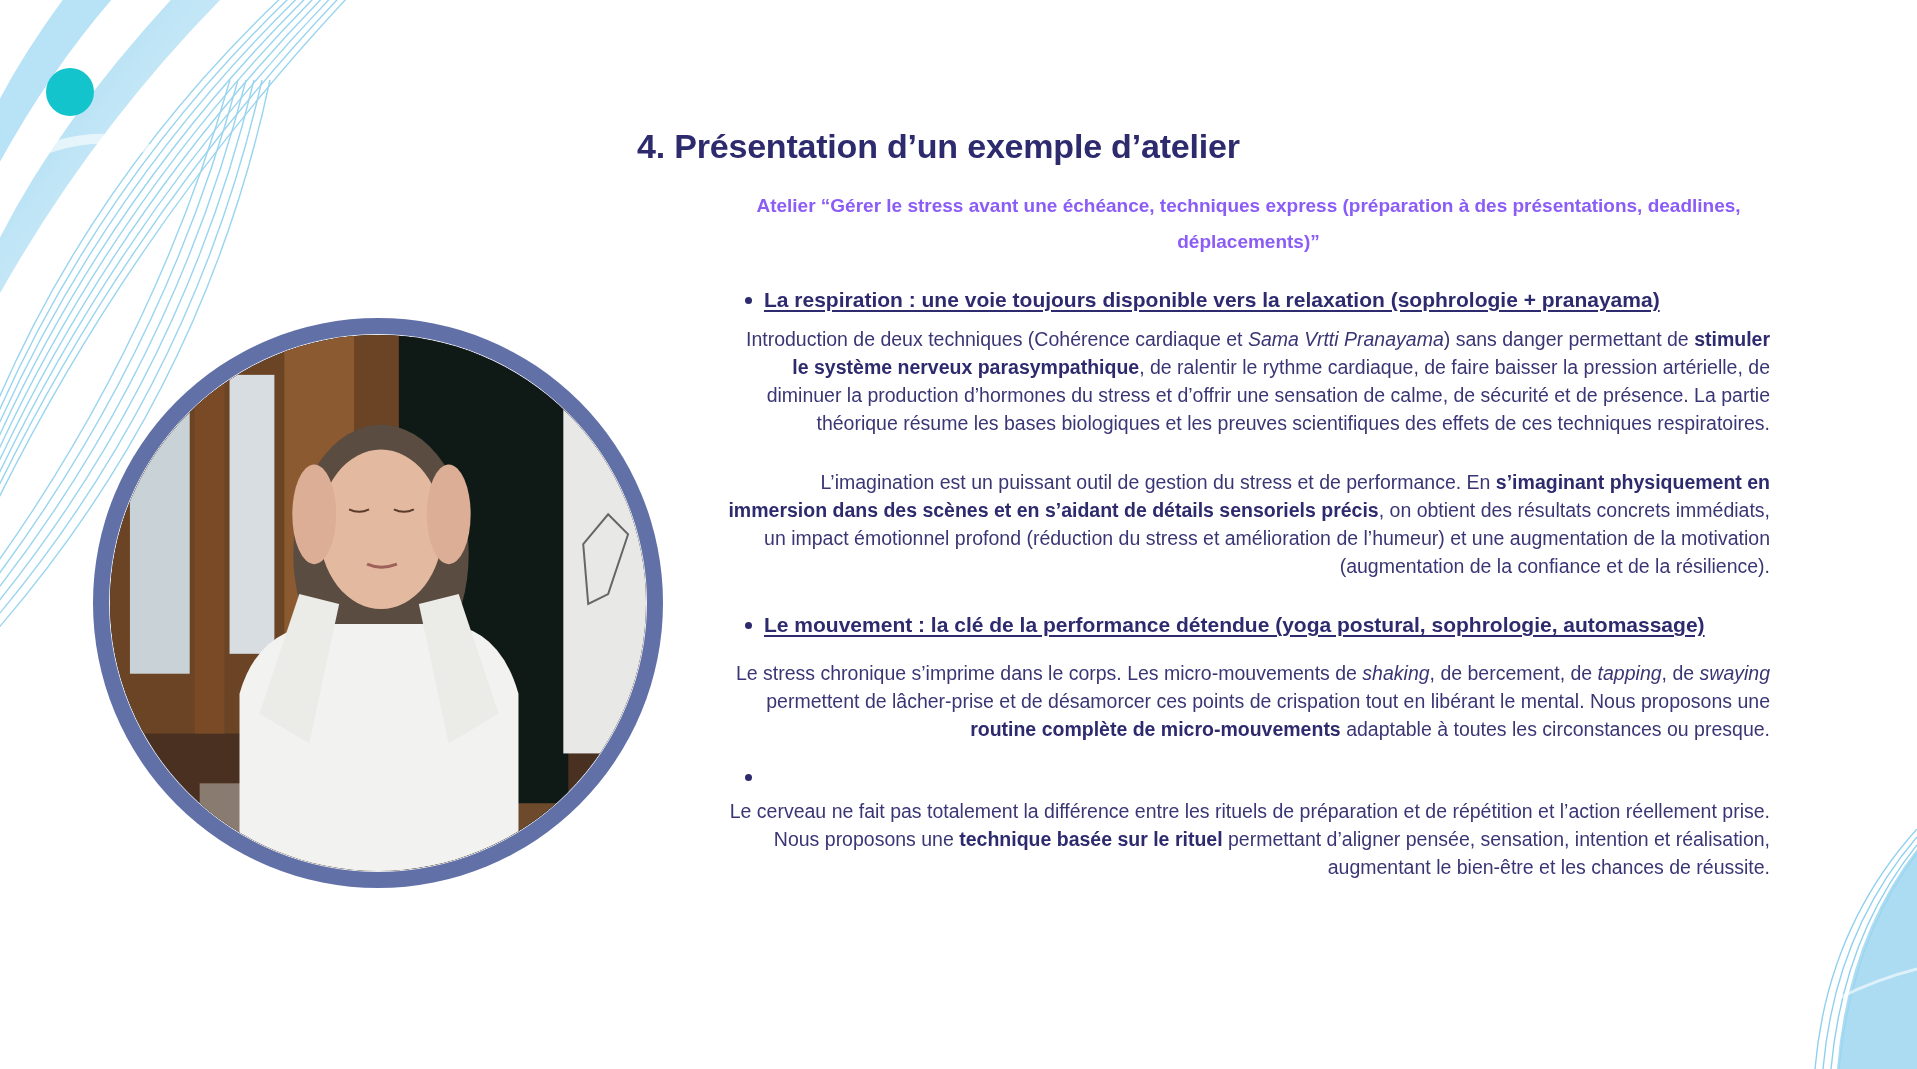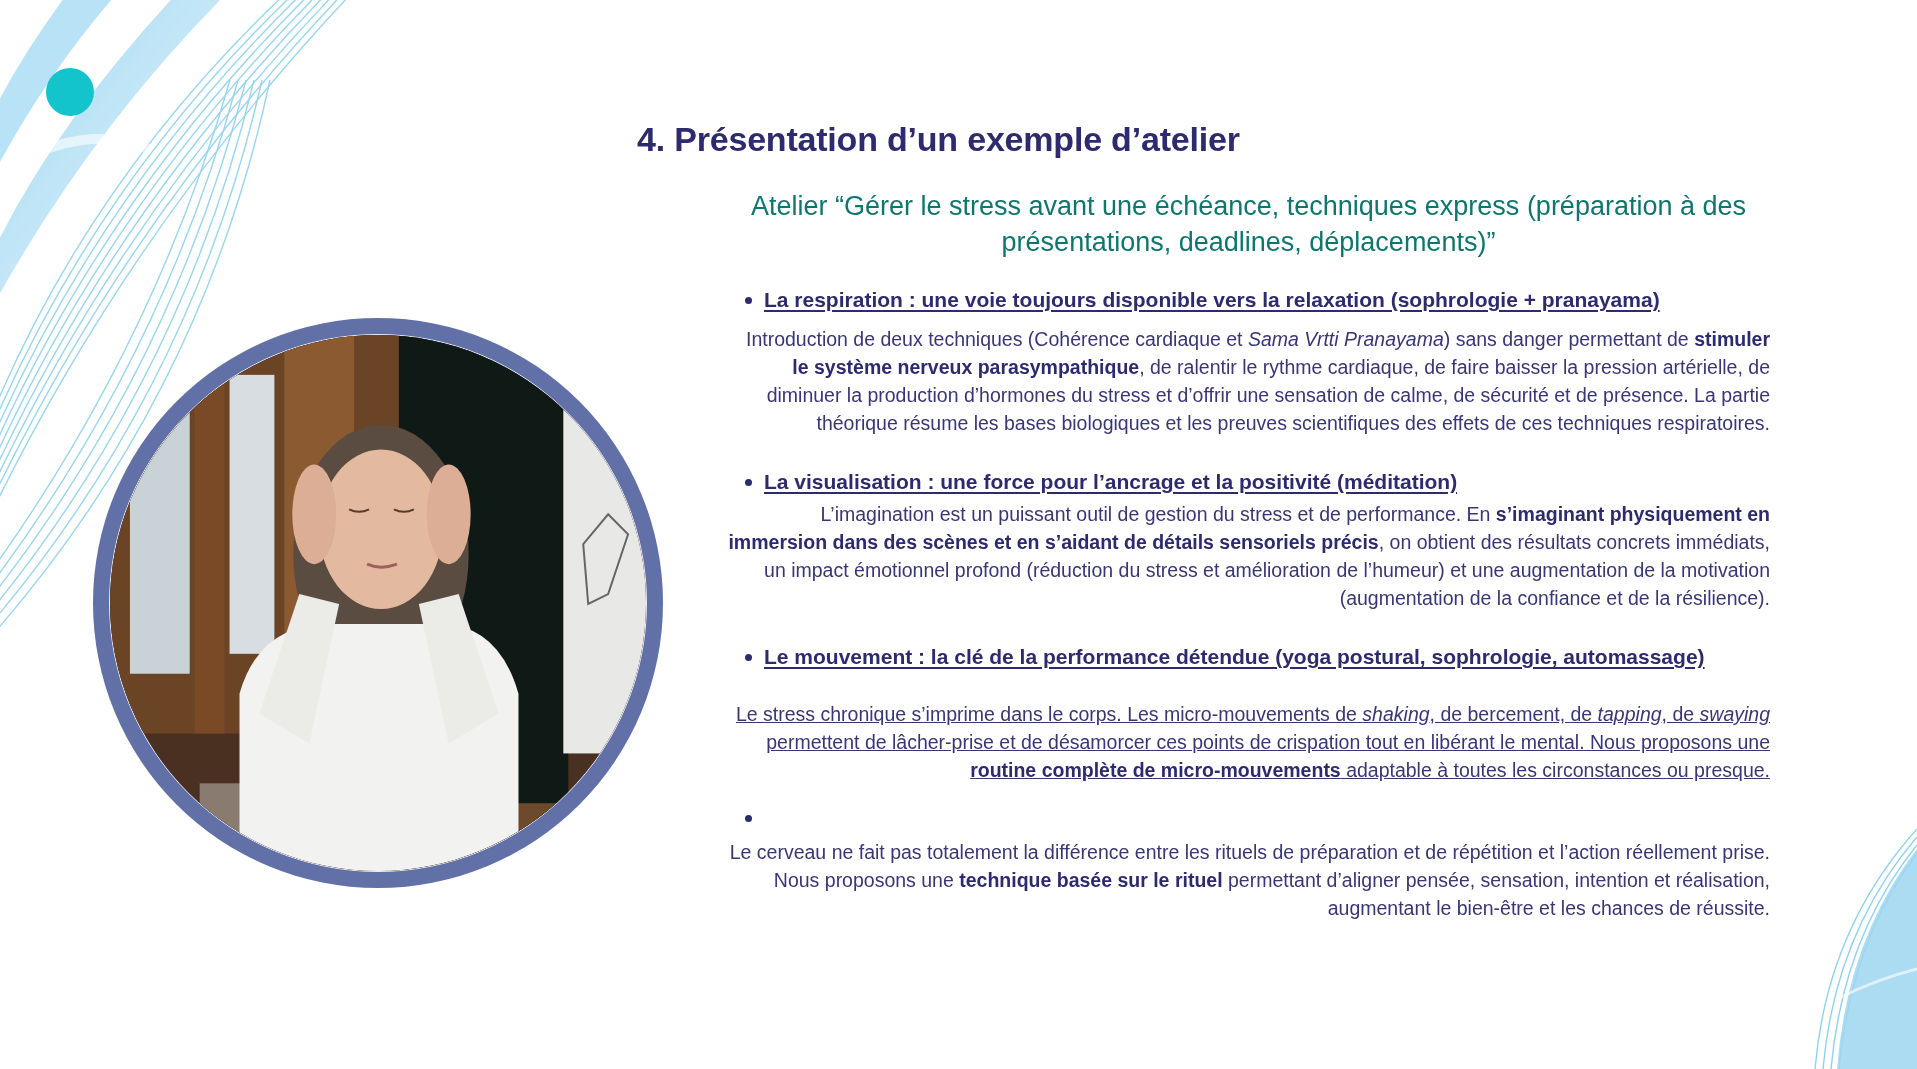--- a/index.html
+++ b/index.html
@@ -10,39 +10,39 @@
     color: #2d2a6e;
   }
   .deco { position: absolute; pointer-events: none; }
   .deco-tl { left: 0; top: 0; width: 360px; height: 720px; }
   .deco-br { right: 0; bottom: 0; width: 110px; height: 240px; }
   .teal-dot {
     position: absolute; left: 46px; top: 68px; width: 48px; height: 48px;
     border-radius: 50%; background: #14c4cc;
   }
   .title {
-    position: absolute; left: 637px; top: 97px;
+    position: absolute; left: 637px; top: 104px;
     font-size: 34px; font-weight: 700; color: #2d2a6e; letter-spacing: -0.2px;
     white-space: nowrap;
   }
   .photo-frame {
     position: absolute; left: 93px; top: 318px; width: 570px; height: 570px;
     border-radius: 50%; background: #6270a8;
   }
   .photo {
     position: absolute; left: 16px; top: 16px; width: 538px; height: 538px;
     border-radius: 50%; overflow: hidden; border: 1px solid #e8eef0; box-sizing: border-box;
   }
   .photo svg { width: 100%; height: 100%; display: block; }
   .content {
     position: absolute; left: 727px; top: 188px; width: 1043px;
     text-align: center;
   }
   .subtitle {
-    font-size: 27px; font-weight: 400; line-height: 36px; color: #0f766e; margin: 0;
+    font-size: 19px; font-weight: 700; line-height: 36px; color: #8b5cf6; margin: 0;
     padding: 0 10px;
   }
   .section { margin-top: 0; }
   .bullet {
     text-align: right; padding-left: 18px; font-size: 21px; font-weight: 700;
     line-height: 28px; color: #2d2a6e; margin: 0; display: flex; align-items: center;
   }
   .bullet .dot {
     display: inline-block; width: 7px; height: 7px; border-radius: 50%; background: #2d2a6e;
     margin-right: 12px; flex: none;
@@ -51,21 +51,21 @@
   .body-text {
     font-size: 19.5px; line-height: 28px; color: #3a3675; margin: 0; text-align: right;
   }
   .body-text b { font-weight: 700; color: #2d2a6e; }
   .body-text i { font-style: italic; }
   #s1 { margin-top: 26px; }
   #s1 .body-text { margin-top: 11px; }
   #s2 { margin-top: 31px; }
   #s2 .body-text { margin-top: 4px; }
   #s3 { margin-top: 31px; }
-  #s3 .body-text { margin-top: 29px; text-decoration: underline; }
+  #s3 .body-text { margin-top: 20px; }
   #s4 { margin-top: 31px; }
   #s4 .body-text { margin-top: 16px; }
 </style>
 </head>
 <body>
 
 <svg class="deco deco-tl" viewBox="0 0 360 720">
   <defs>
     <linearGradient id="wg1" x1="0" y1="0" x2="1" y2="1">
       <stop offset="0" stop-color="#6ec3ea" stop-opacity="0.9"></stop>
@@ -153,24 +153,20 @@
 
   <div class="section" id="s1">
     <p class="bullet">
       <span class="dot"></span>
       <span class="heading-text">La respiration : une voie toujours disponible vers la relaxation (sophrologie + pranayama)</span>
     </p>
     <p class="body-text"><span>Introduction de deux techniques (Cohérence cardiaque et </span><i>Sama Vrtti Pranayama</i><span>) sans danger permettant de </span><b>stimuler le système nerveux parasympathique</b><span>, de ralentir le rythme cardiaque, de faire baisser la pression artérielle, de diminuer la production d’hormones du stress et d’offrir une sensation de calme, de sécurité et de présence. La partie théorique résume les bases biologiques et les preuves scientifiques des effets de ces techniques respiratoires.</span></p>
   </div>
 
   <div class="section" id="s2">
-    <p class="bullet">
-      <span class="dot"></span>
-      <span class="heading-text">La visualisation : une force pour l’ancrage et la positivité (méditation)</span>
-    </p>
     <p class="body-text"><span>L’imagination est un puissant outil de gestion du stress et de performance. En </span><b>s’imaginant physiquement en immersion dans des scènes et en s’aidant de détails sensoriels précis</b><span>, on obtient des résultats concrets immédiats, un impact émotionnel profond (réduction du stress et amélioration de l’humeur) et une augmentation de la motivation (augmentation de la confiance et de la résilience).</span></p>
   </div>
 
   <div class="section" id="s3">
     <p class="bullet">
       <span class="dot"></span>
       <span class="heading-text">Le mouvement : la clé de la performance détendue (yoga postural, sophrologie, automassage)</span>
     </p>
     <p class="body-text"><span>Le stress chronique s’imprime dans le corps. Les micro-mouvements de </span><i>shaking</i><span>, de bercement, de </span><i>tapping</i><span>, de </span><i>swaying</i><span> permettent de lâcher-prise et de désamorcer ces points de crispation tout en libérant le mental. Nous proposons une </span><b>routine complète de micro-mouvements</b><span> adaptable à toutes les circonstances ou presque.</span></p>
   </div>

